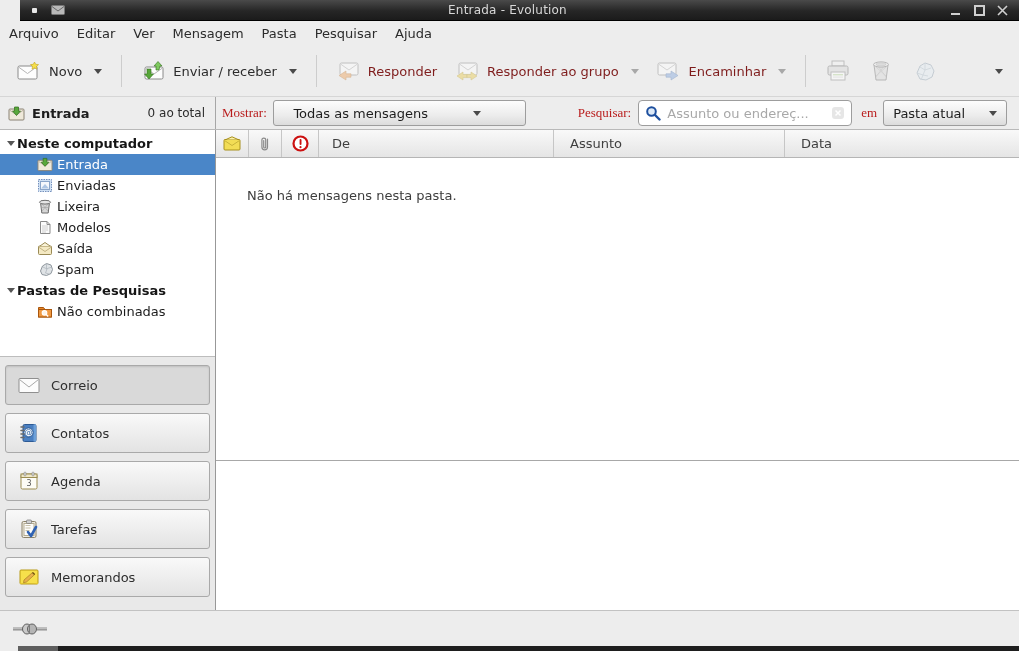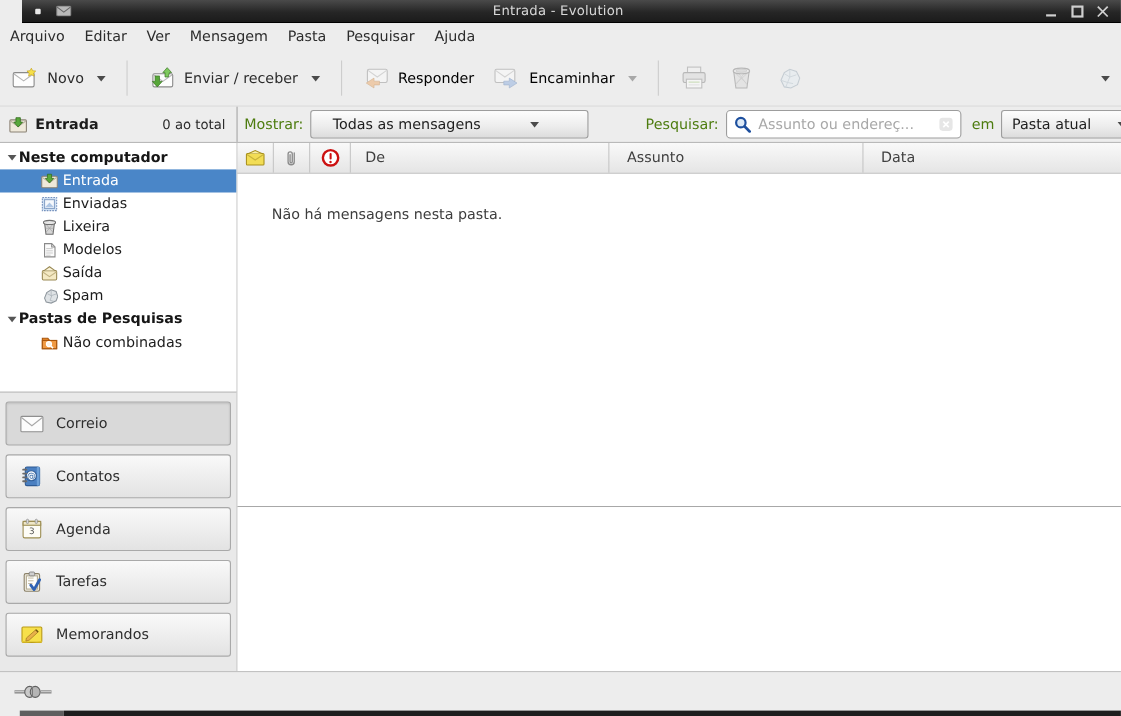--- a/index.html
+++ b/index.html
@@ -26,41 +26,41 @@
   .wc-max::after { content:""; position:absolute; inset:0 1px 0 1px; border:2px solid #cfcfcf; }
   .wc-close svg { display:block; }
 
   
   .menubar { height:25px; display:flex; align-items:center; background:#ededed; padding-left:0; }
   .menu-item { padding:3px 9px; color:#2c2c2c; }
 
   
   .toolbar {
     height:51px; display:flex; align-items:center; background:#ededed;
-    border-bottom:1px solid #d6d6d6; padding:0 2px;
+    border-bottom:1px solid #d6d6d6; padding:0 8px;
   }
   .tbtn { display:flex; align-items:center; gap:8px; padding:7px 9px; border-radius:3px; white-space:nowrap; }
   .tbtn.icon-only { padding:7px 10px; }
   .caret { width:0; height:0; border-left:4px solid transparent; border-right:4px solid transparent; border-top:5px solid #4a4a4a; margin-left:4px; }
-  .tbtn.disabled { color:#000000; }
+  .tbtn.disabled { color:#7f1d1d; }
   .tbtn.disabled svg { opacity:.45; }
   .tbtn.disabled .caret { border-top-color:#a8a8a8; }
   .tsep { width:1px; height:32px; background:#cdcdcd; margin:0 10px; }
   .toolbar-overflow { margin-left:auto; margin-right:8px; }
 
   
   .filterbar { height:33px; display:flex; background:#ededed; border-bottom:1px solid #b9b9b9; }
   .folder-head {
     width:216px; flex:0 0 216px; display:flex; align-items:center; gap:7px;
     padding:0 10px 0 8px; border-right:1px solid #a6a6a6;
   }
   .folder-title { font-weight:bold; color:#1d1d1d; }
   .folder-count { margin-left:auto; font-size:12px; color:#2c2c2c; }
   .filter-right { flex:1; display:flex; align-items:center; padding:0 4px 0 6px; }
-  .flabel { color:#4d7c0f; }
+  .flabel { color:#b91c1c;font-family:Liberation Serif, serif; }
   .combo {
     height:26px; display:flex; align-items:center;
     background:linear-gradient(#fdfdfd,#ececec 60%,#dcdcdc);
     border:1px solid #9d9d9d; border-radius:3px; padding:0 9px; color:#1d1d1d;
   }
   .combo .caret { margin-left:auto; }
   .combo-show { width:253px; margin-left:6px; }
   .combo-show span { margin:0 auto; transform:translateX(-12px); }
   .combo-scope { width:124px; margin-left:6px; }
   .search-label { margin-left:52px; }
@@ -173,20 +173,30 @@
   <div class="tbtn disabled">
     <svg width="24" height="20" viewBox="0 0 24 20">
       <rect x="4" y="2" width="18" height="12" rx="1.5" fill="#fdfdfd" stroke="#8a8a8a"></rect>
       <path d="M4.5 3 L13 9 L21.5 3" fill="none" stroke="#b5b5b5"></path>
       <path d="M10 19 l-7-4.5 7-4.5 v2.8 h5 v3.4 h-5 z" fill="#eda45c" stroke="#b9722e" stroke-width=".6"></path>
     </svg>
     <span>Responder</span>
   </div>
   <div class="tbtn disabled">
     <svg width="24" height="20" viewBox="0 0 24 20">
+      <rect x="4" y="2" width="18" height="12" rx="1.5" fill="#fdfdfd" stroke="#8a8a8a"></rect>
+      <path d="M4.5 3 L13 9 L21.5 3" fill="none" stroke="#b5b5b5"></path>
+      <path d="M8 19 l-6-4 6-4 v2.4 h4 v3.2 h-4 z" fill="#e9cb4f" stroke="#b59a22" stroke-width=".6"></path>
+      <path d="M16 19 l6-4 -6-4 v2.4 h-4 v3.2 h4 z" fill="#e9cb4f" stroke="#b59a22" stroke-width=".6"></path>
+    </svg>
+    <span>Responder ao grupo</span>
+    <span class="caret"></span>
+  </div>
+  <div class="tbtn disabled">
+    <svg width="24" height="20" viewBox="0 0 24 20">
       <rect x="1" y="2" width="18" height="12" rx="1.5" fill="#fdfdfd" stroke="#8a8a8a"></rect>
       <path d="M1.5 3 L10 9 L18.5 3" fill="none" stroke="#b5b5b5"></path>
       <path d="M14 19 l7-4.5 -7-4.5 v2.8 h-5 v3.4 h5 z" fill="#84a8dd" stroke="#4a6fa8" stroke-width=".6"></path>
     </svg>
     <span>Encaminhar</span>
     <span class="caret"></span>
   </div>
   <div class="tsep"></div>
   <div class="tbtn icon-only disabled">
     <svg width="24" height="22" viewBox="0 0 24 22">

